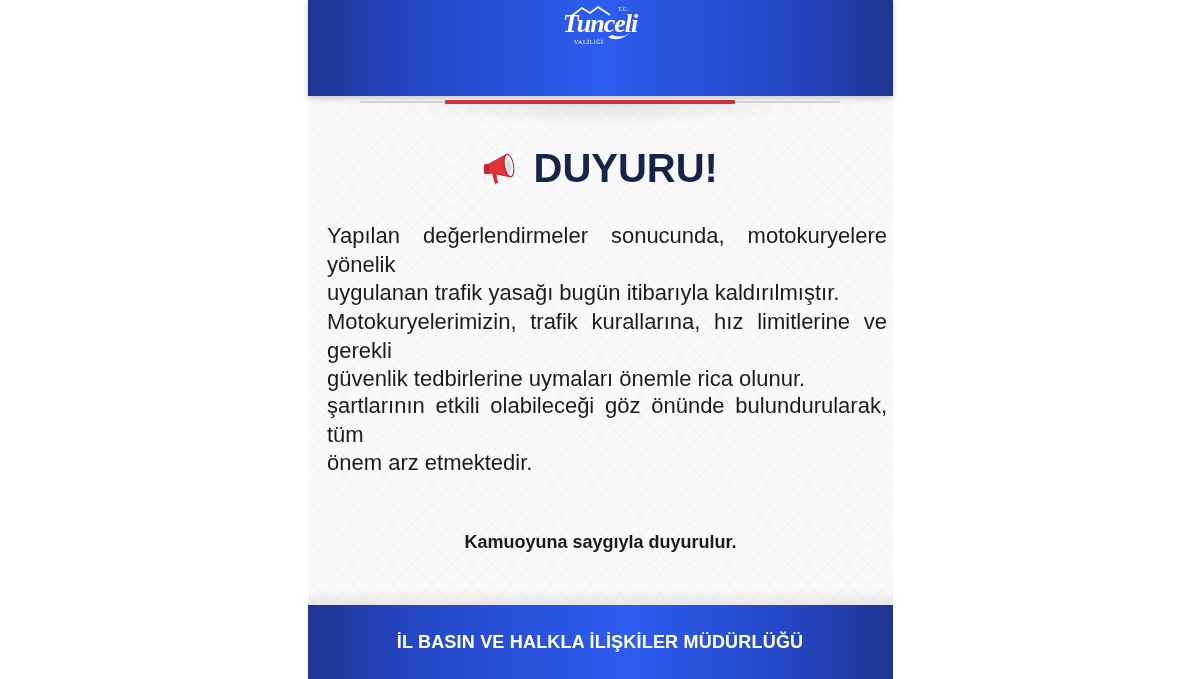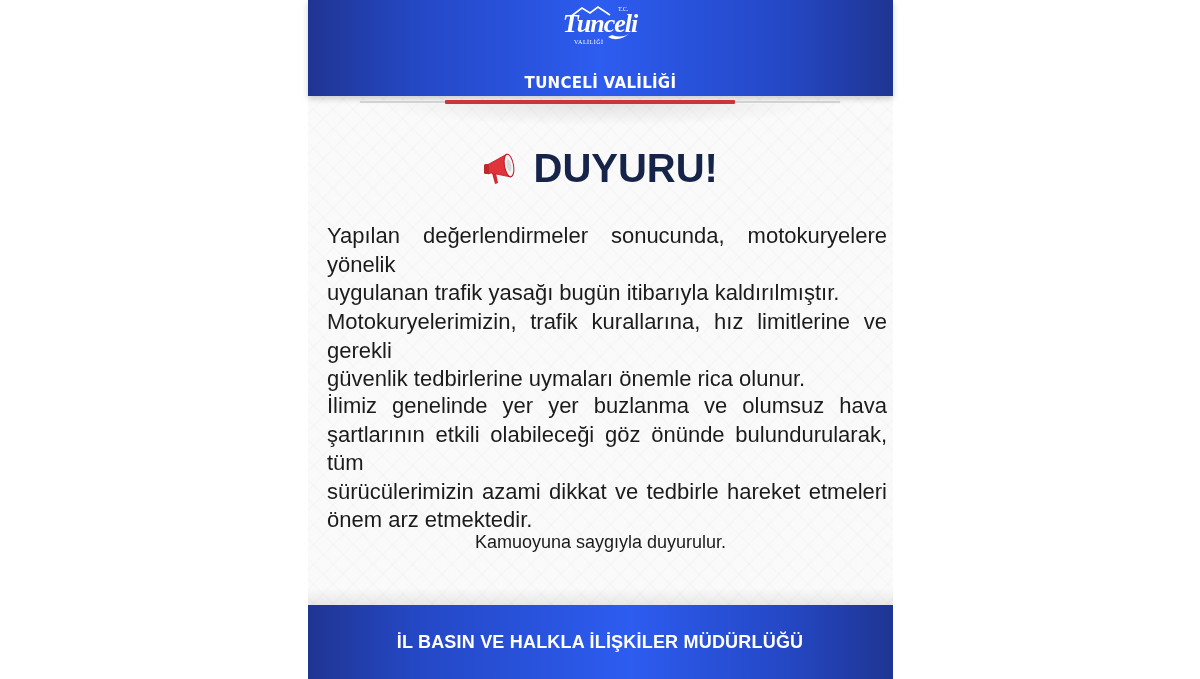--- a/index.html
+++ b/index.html
@@ -55,21 +55,21 @@
   .para {
     position:absolute; left:19px; width:560px; font-size:22px; line-height:28.5px; color:#1b1b1b; text-align:justify;
   }
   .para .line { display:block; text-align:justify; text-align-last:justify; }
   .para .line.last { text-align-last:left; }
   .p1 { top:222px; }
   .p2 { top:308px; }
   .p3 { top:392px; }
   .closing {
     position:absolute; left:0; top:532px; width:585px; text-align:center;
-    font-size:18px; font-weight:normal; color:#1b1b1b;
+    font-size:18px; font-weight:bold; color:#1b1b1b;
   }
   .footer-shadow {
     position:absolute; left:0; top:588px; width:585px; height:18px;
     background:linear-gradient(180deg, rgba(0,0,0,0) 0%, rgba(0,0,0,0.08) 100%);
   }
   .footer {
     position:absolute; left:0; top:605px; width:585px; height:74px;
     background:linear-gradient(90deg, #1f3592 0%, #2447c4 18%, #2d5cf0 55%, #2447c4 82%, #1f3592 100%);
   }
   .footer .label {
@@ -85,21 +85,20 @@
   <div class="header">
     <div class="logo">
       <svg width="72" height="44" viewBox="0 0 72 44">
         <path d="M6 14 L18 5 L26 10 L34 4 L46 12" fill="none" stroke="#ffffff" stroke-width="1.6"></path>
         <path d="M44 34 q10 6 22 -4 q-8 6 -18 2 z" fill="#ffffff"></path>
       </svg>
       <span class="tc">T.C.</span>
       <span class="brand">Tunceli</span>
       <span class="sub">VALİLİĞİ</span>
     </div>
-    <div class="title2">TUNCELİ VALİLİĞİ</div>
   </div>
 
   <div class="rule-gray"></div>
   <div class="rule-red"></div>
   <div class="header-shadow"></div>
 
   <div class="announce">
     <svg class="megaphone" viewBox="0 0 34 36">
       <path d="M3 14 L6 13 L24 3 L28 26 L8 22 L5 23 Z" fill="#e0333a" stroke="#b71c22" stroke-width="0.8"></path>
       <ellipse cx="26" cy="14.5" rx="4.5" ry="11.5" transform="rotate(-10 26 14.5)" fill="#f4f4f4" stroke="#b71c22" stroke-width="1"></ellipse>
@@ -114,23 +113,21 @@
     <span class="line">Yapılan değerlendirmeler sonucunda, motokuryelere yönelik</span>
     <span class="line last">uygulanan trafik yasağı bugün itibarıyla kaldırılmıştır.</span>
   </div>
 
   <div class="para p2">
     <span class="line">Motokuryelerimizin, trafik kurallarına, hız limitlerine ve gerekli</span>
     <span class="line last">güvenlik tedbirlerine uymaları önemle rica olunur.</span>
   </div>
 
   <div class="para p3">
-    <span class="line">İlimiz genelinde yer yer buzlanma ve olumsuz hava</span>
     <span class="line">şartlarının etkili olabileceği göz önünde bulundurularak, tüm</span>
-    <span class="line">sürücülerimizin azami dikkat ve tedbirle hareket etmeleri</span>
     <span class="line last">önem arz etmektedir.</span>
   </div>
 
   <div class="closing">Kamuoyuna saygıyla duyurulur.</div>
 
   <div class="footer-shadow"></div>
   <div class="footer">
     <div class="label">İL BASIN VE HALKLA İLİŞKİLER MÜDÜRLÜĞÜ</div>
   </div>
 </div>

